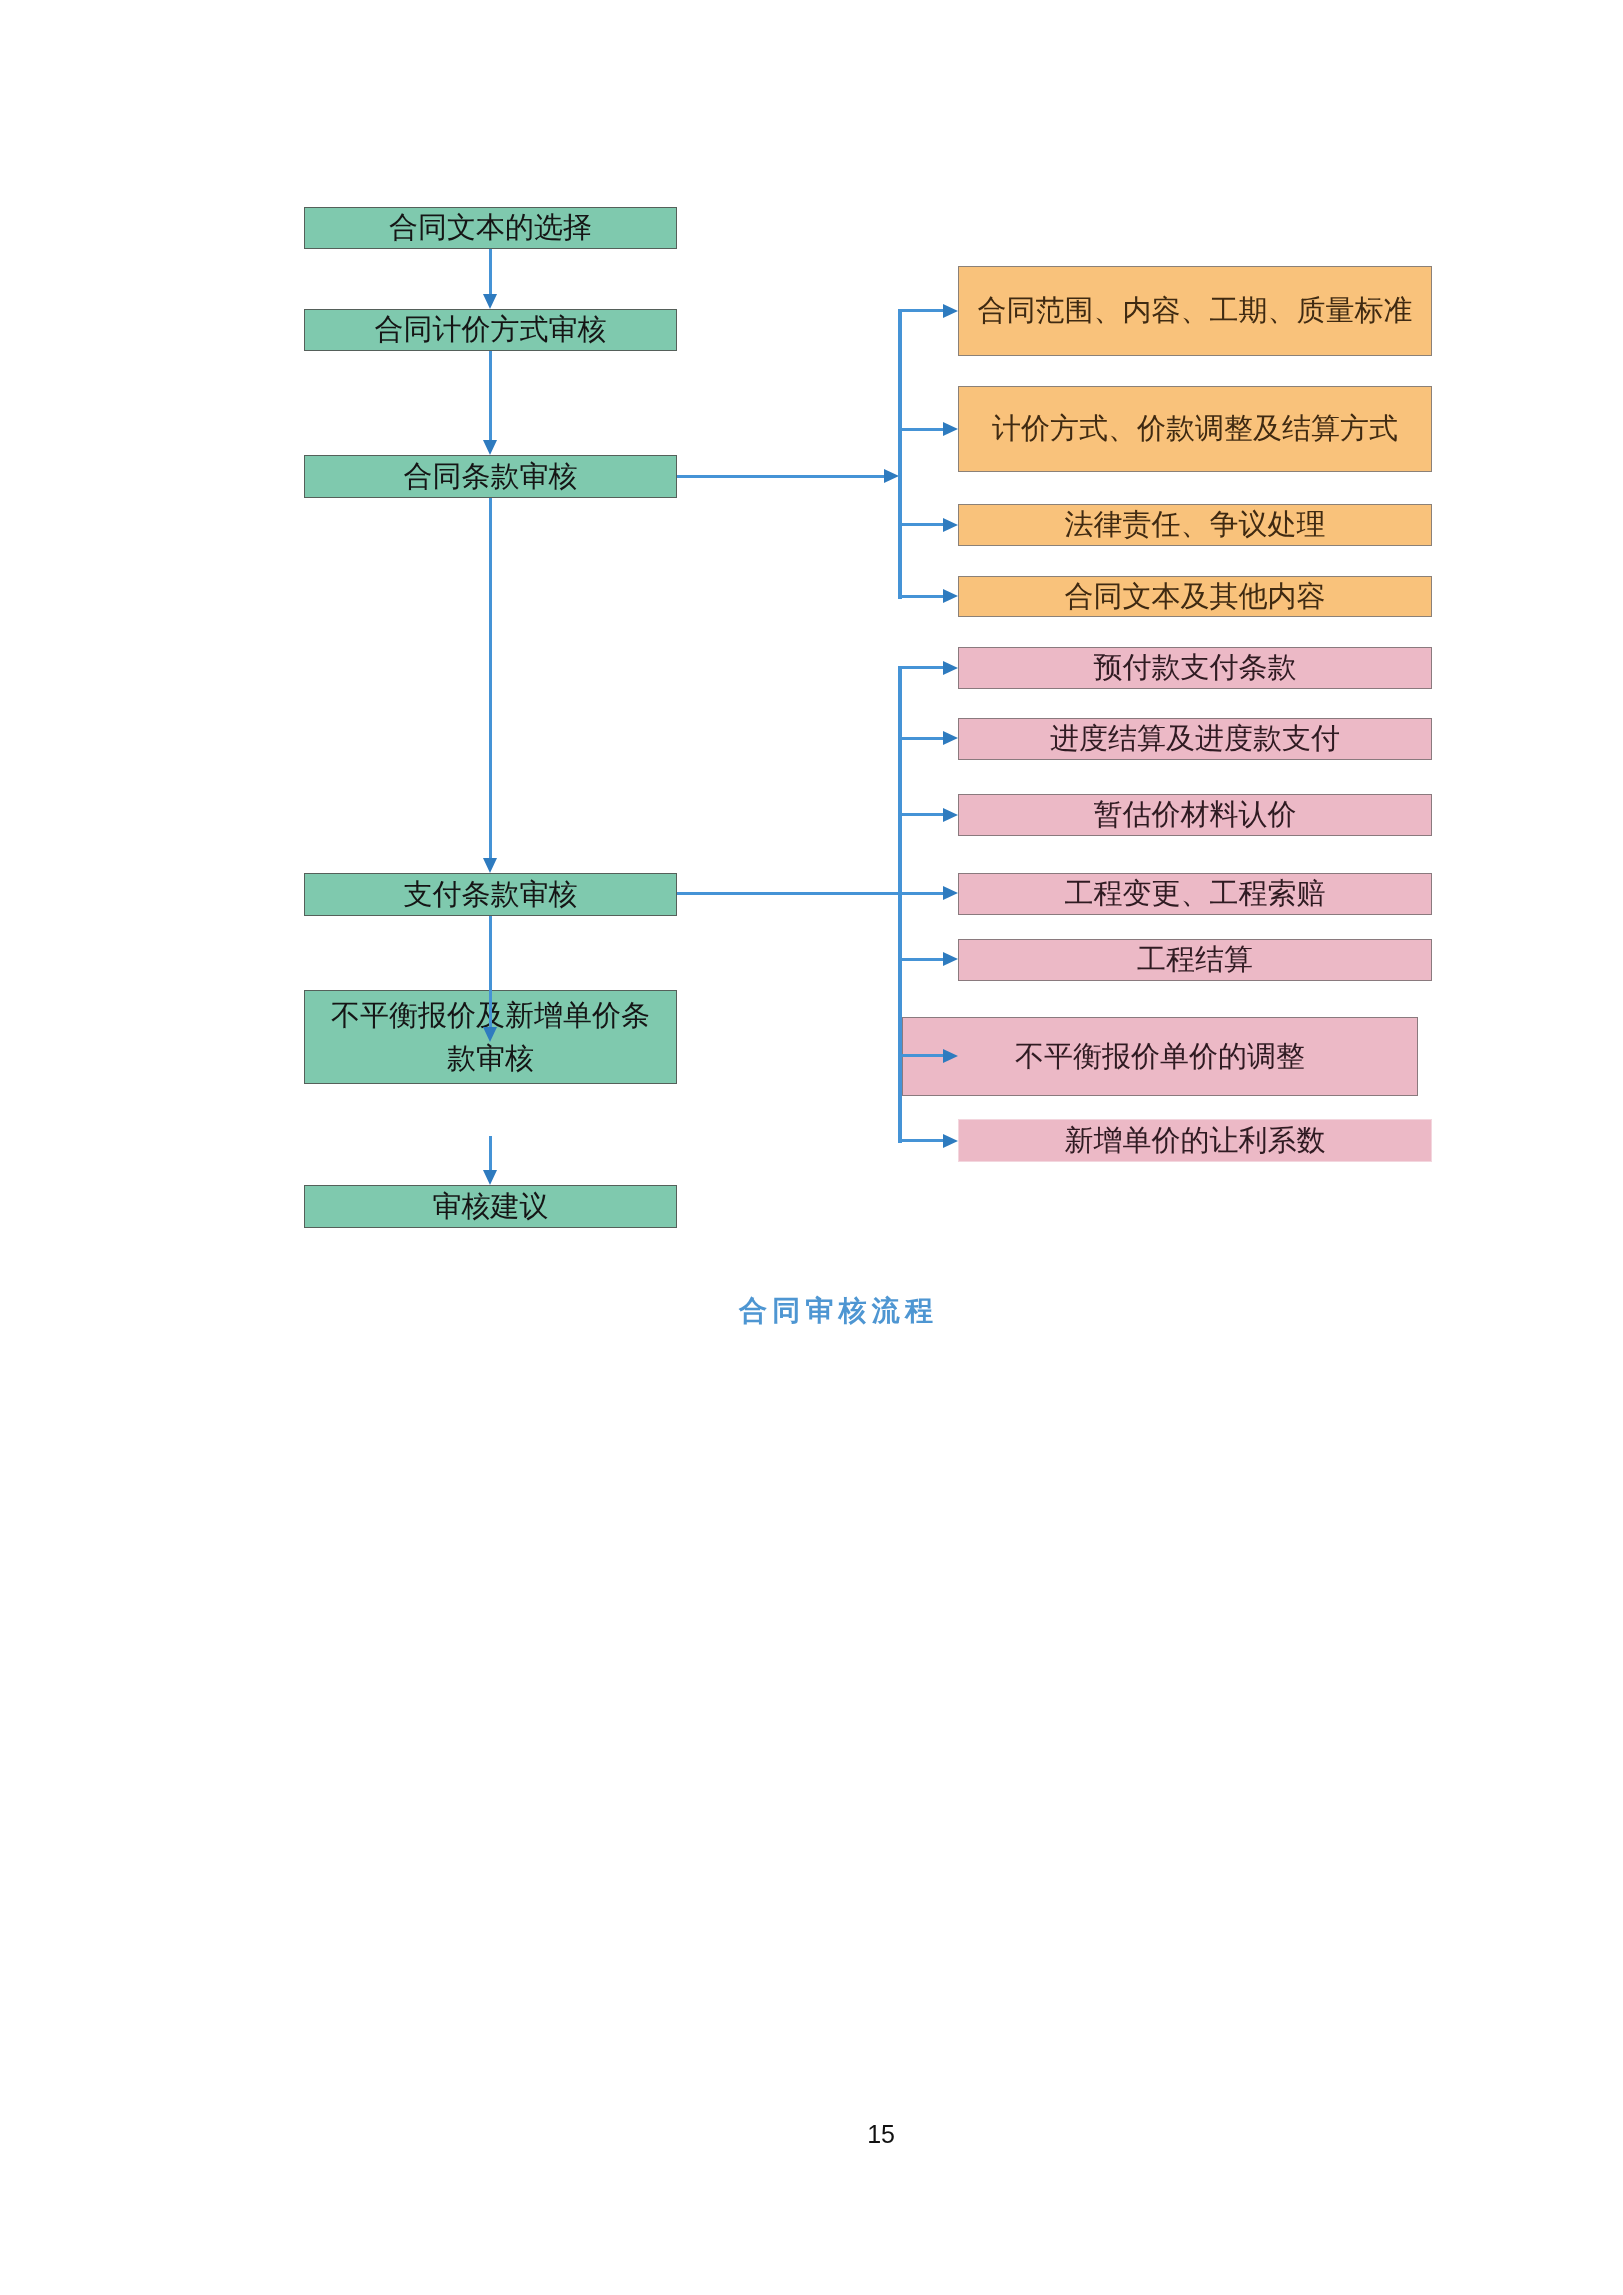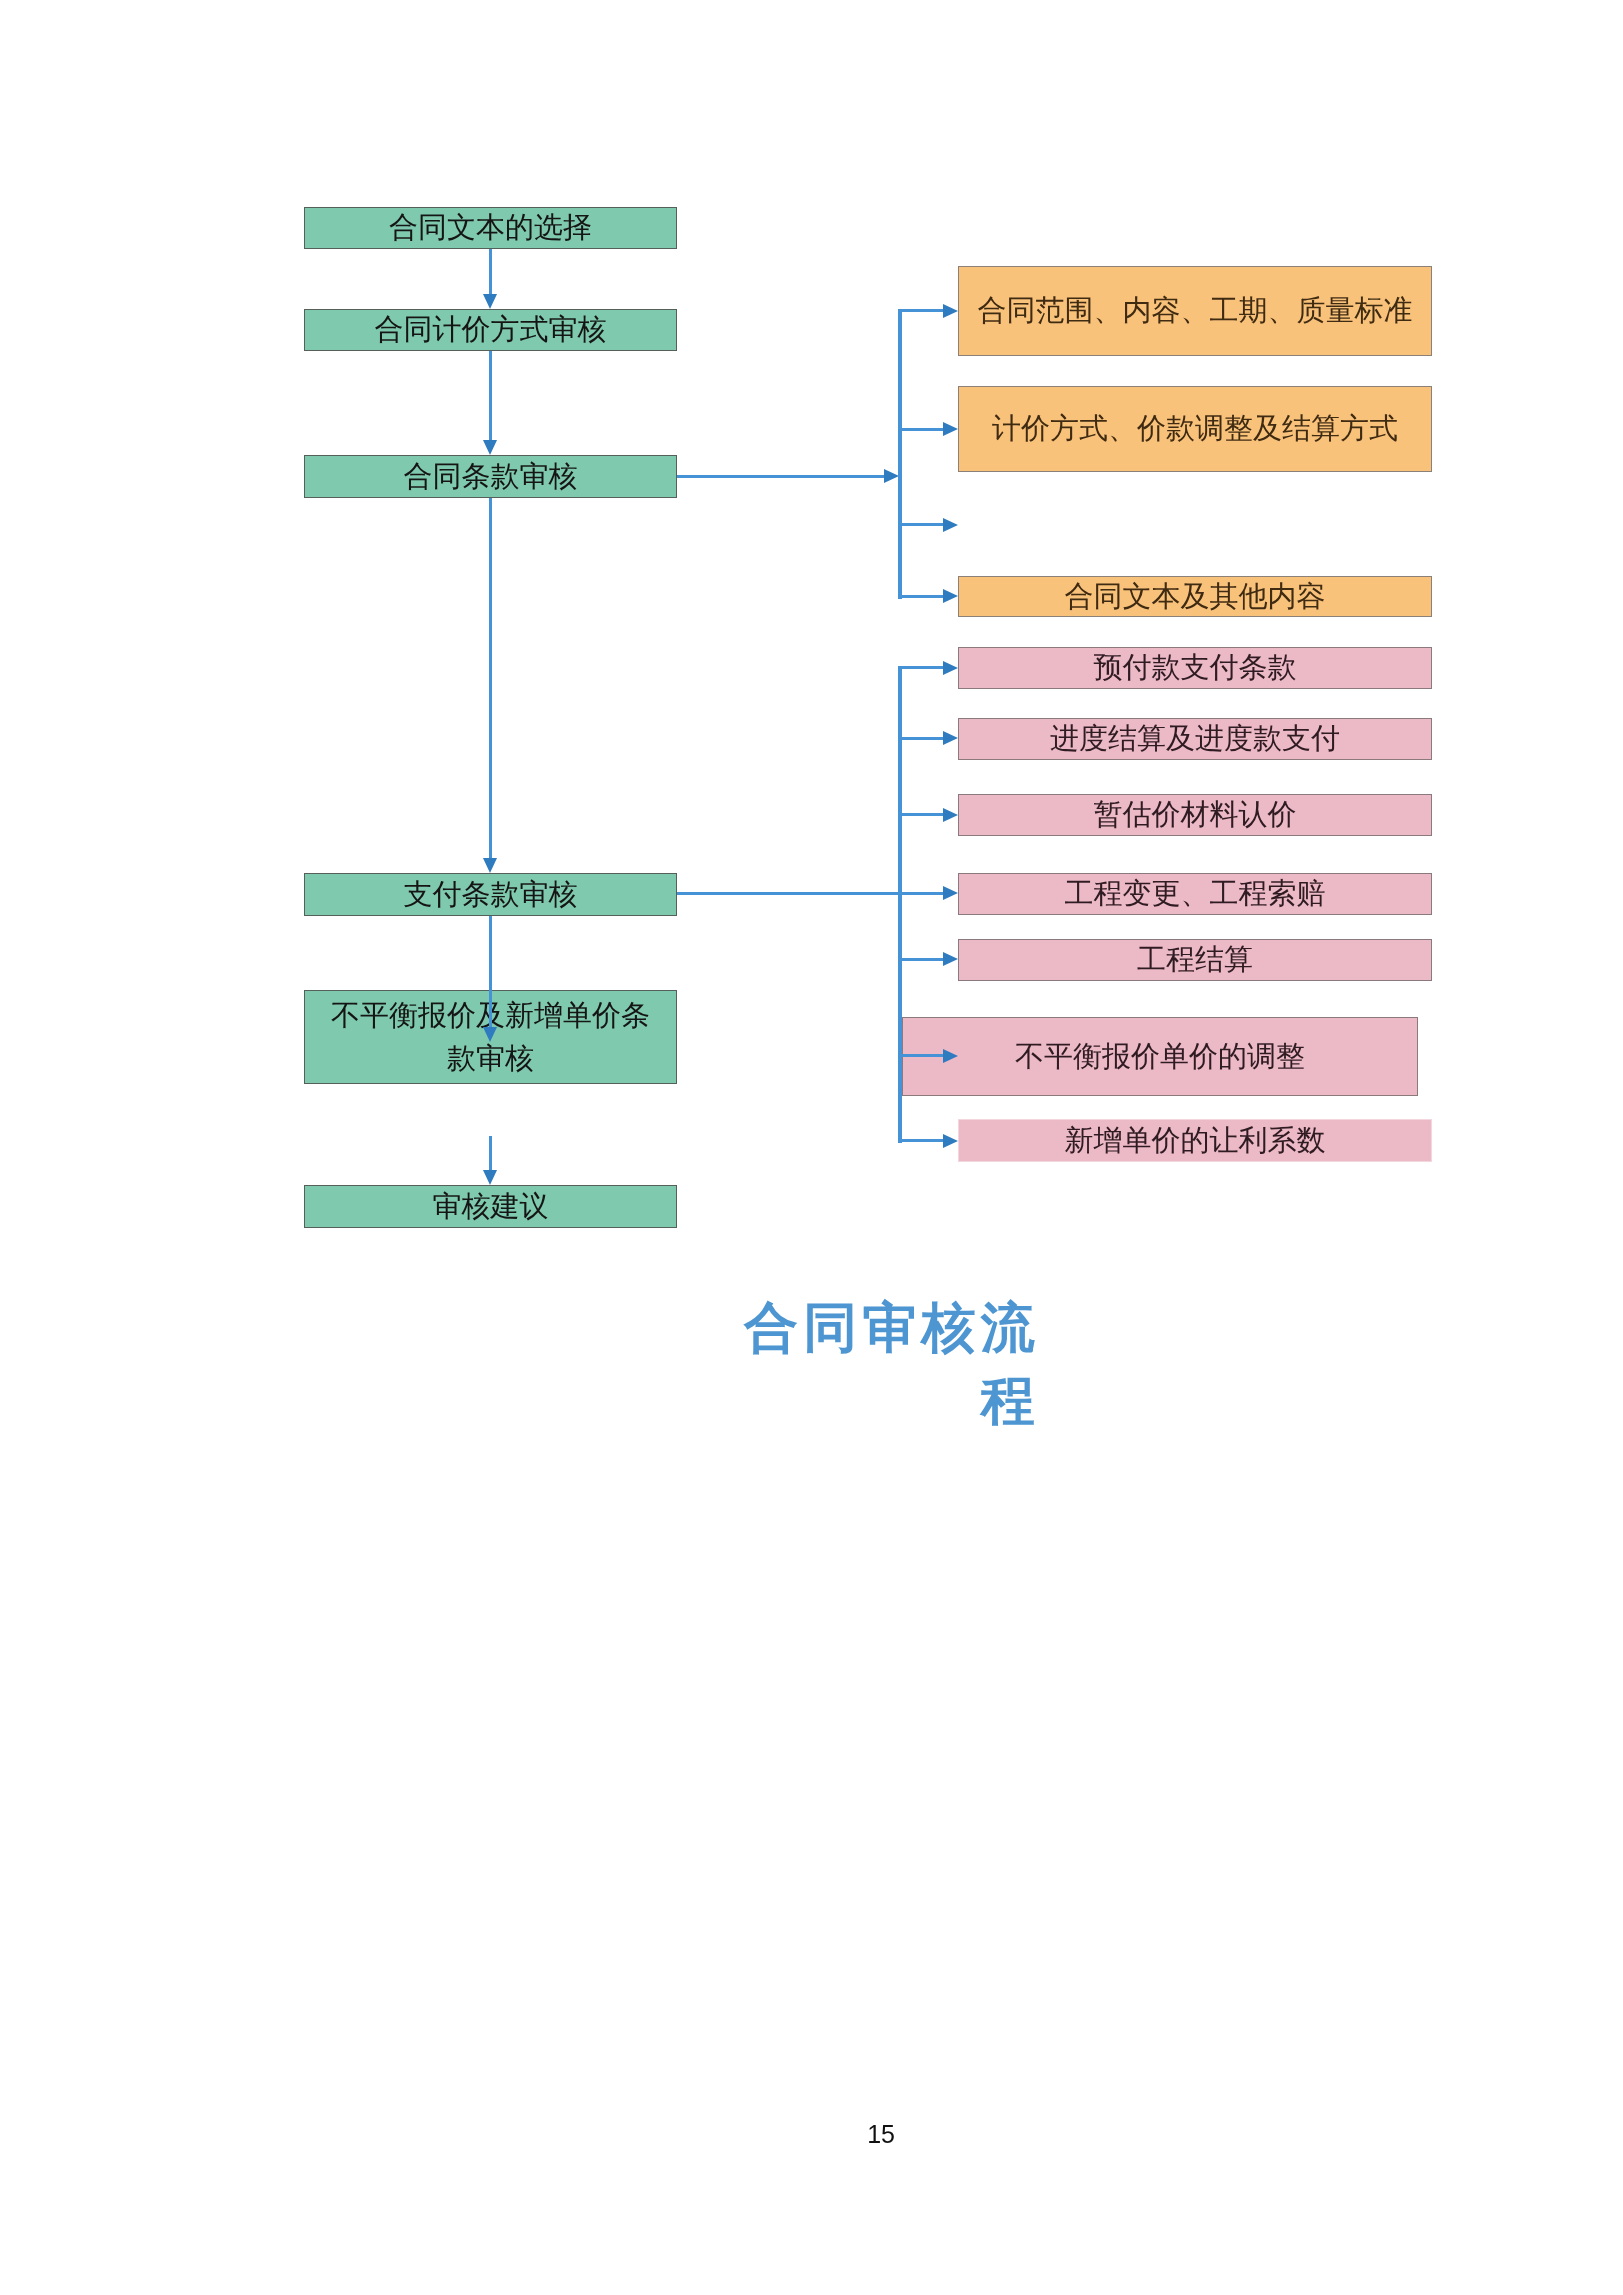--- a/index.html
+++ b/index.html
@@ -33,23 +33,23 @@
   }
   .ah-down{
     position:absolute;width:0;height:0;
     border-left:7.2px solid transparent;
     border-right:7.2px solid transparent;
     border-top:15px solid #2e7bbf;
   }
   .title{
     position:absolute;
     font-weight:bold;
-    font-size:54px;
+    font-size:28px;
     letter-spacing:5.2px;
-    text-align:right;
+    text-align:left;
     color:#4e96d2;
   }
   .pagenum{
     position:absolute;
     font-family:"Liberation Sans", sans-serif;
     font-size:25px;
     color:#111111;
     text-align:right;
   }
 </style>
@@ -90,20 +90,23 @@
   <div class="ah-down" style="left:483px;top:1027px;"></div>
 
   <div class="vline" style="left:489px;top:1136px;height:35px;"></div>
   <div class="ah-down" style="left:483px;top:1170px;"></div>
 
   <div class="box orange" style="left: 958px; top: 266px; width: 474px; height: 90px; background-color: rgb(249, 194, 123); justify-content: center;">
     <span>合同范围、内容、工期、质量标准</span>
   </div>
   <div class="box orange" style="left: 958px; top: 386px; width: 474px; height: 86px; background-color: rgb(249, 194, 123);">
     <span>计价方式、价款调整及结算方式</span>
+  </div>
+  <div class="box orange" style="left: 958px; top: 504px; width: 474px; height: 42px; background-color: rgb(249, 194, 123);">
+    <span>法律责任、争议处理</span>
   </div>
   <div class="box orange" style="left: 958px; top: 576px; width: 474px; height: 41px; background-color: rgb(249, 194, 123);">
     <span>合同文本及其他内容</span>
   </div>
 
   <div class="box pink" style="left: 958px; top: 647px; width: 474px; height: 42px; background-color: rgb(236, 185, 198);">
     <span>预付款支付条款</span>
   </div>
   <div class="box pink" style="left: 958px; top: 718px; width: 474px; height: 42px; background-color: rgb(236, 185, 198);">
     <span>进度结算及进度款支付</span>

